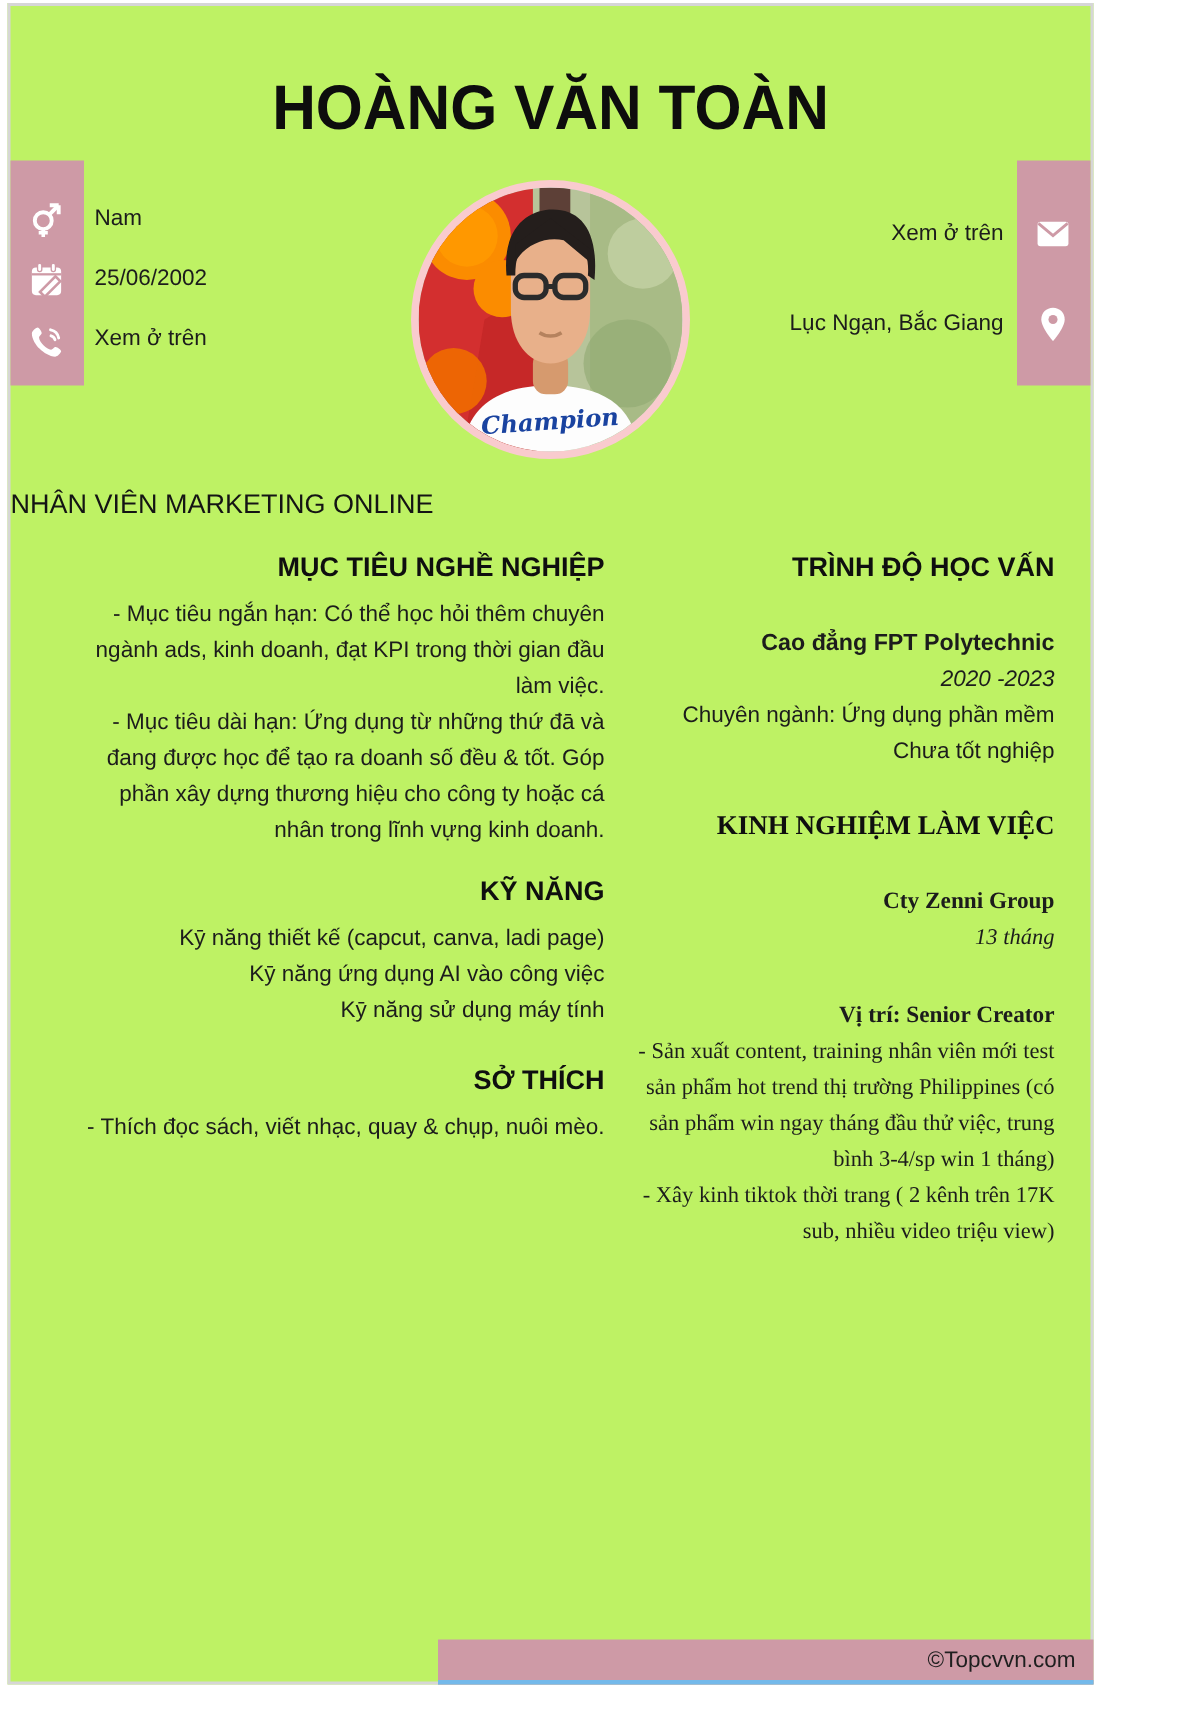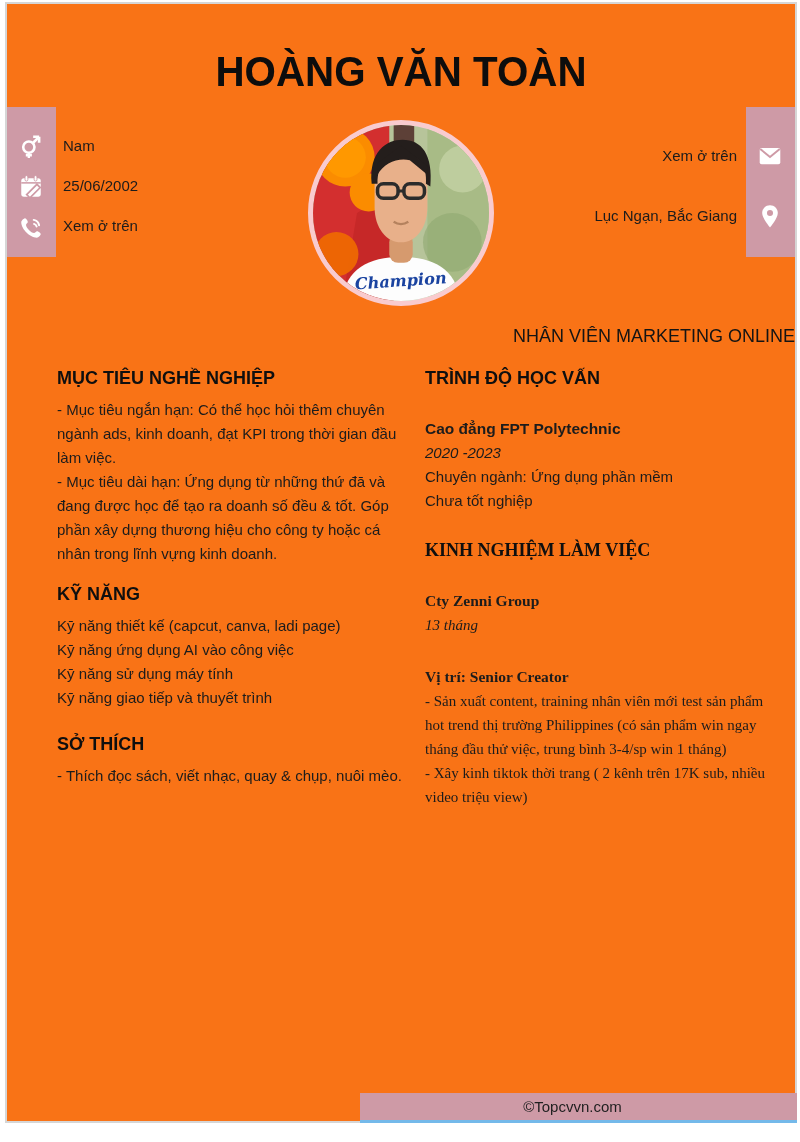--- a/index.html
+++ b/index.html
@@ -1,19 +1,19 @@
 <!DOCTYPE html>
 <html><head>
 <meta charset="utf-8">
 <style>
   * { margin:0; padding:0; box-sizing:border-box; }
   html,body { width:800px; height:1142px; background:#ffffff; font-family:"Liberation Sans","DejaVu Sans",sans-serif; color:#1c1c1c; }
   .page {
-    position:absolute; left:5px; top:2px; width:792px; height:1121px;
-    background:#f97316; border:2px solid #d6d6d6;
+    position:absolute; left:5px; top:2px; width:724px; height:1121px;
+    background:#bef264; border:2px solid #d6d6d6;
   }
   
   .cv-title {
     position:absolute; top:44px; left:0; width:100%;
     text-align:center; font-size:42px; font-weight:800; letter-spacing:0px;
     color:#0d0d0d; transform:scaleX(.96);
   }
   
   .side-block {
     position:absolute; top:103px; width:49px; height:150px; background:#ce9aa6;
@@ -25,42 +25,42 @@
   .left-icons .icon { position:absolute; left:11px; }
   .info { position:absolute; font-size:15px; color:#1c1c1c;text-align:center; }
   .photo-wrap {
     position:absolute; left:50%; top:116px; transform:translateX(-50%);
     width:186px; height:186px; border-radius:50%;
     border:5px solid #f9cbce; overflow:hidden; background:#d8d8d8;
   }
   .photo-wrap svg { width:100%; height:100%; display:block; }
   .subtitle {
     position:absolute; top:322px; left:0; width:100%;
-    text-align:right; font-size:18px; font-weight:400; color:#141414;
+    text-align:left; font-size:18px; font-weight:400; color:#141414;
   }
   
   .main {
     position:absolute; top:364px; left:50px; right:24px;
-    display:flex; gap:16px;
+    display:flex; gap:4px;text-align:right;
   }
   .col-left { width:346px; flex:none; }
   .col-right { flex:1; padding-left:6px; }
   h2.section-heading {
     font-size:18px; font-weight:700; color:#0f0f0f; margin-bottom:9px;
   }
   .body-text { font-size:15px; line-height:24px; color:#1c1c1c; }
   .section { margin-bottom:18px; }
   .col-left .section + .section { margin-top:18px; }
   .bold-line { font-weight:700; font-size:15.5px; line-height:24px;margin-top:28px; }
   .italic-line { font-style:italic; font-size:15px; line-height:24px; }
   
   .footer-bar {
     position:absolute; right:-2px; bottom:-2px; width:437px; height:30px;
     background:#ce9aa6; border-bottom:3px solid #74b9ea;
-    display:flex; align-items:center; justify-content:center;
+    display:flex; align-items:center; justify-content:flex-end;
     padding-right:12px;
   }
   .footer-credit { font-size:15px; color:#1f1f1f; }
 </style>
 </head>
 <body>
 
 <div class="page">
 
   <div class="cv-title">HOÀNG VĂN TOÀN</div>
@@ -138,21 +138,20 @@
       <div class="section">
         <h2 class="section-heading">MỤC TIÊU NGHỀ NGHIỆP</h2>
         <div class="body-text">- Mục tiêu ngắn hạn: Có thể học hỏi thêm chuyên ngành ads, kinh doanh, đạt KPI trong thời gian đầu làm việc.</div>
         <div class="body-text">- Mục tiêu dài hạn: Ứng dụng từ những thứ đā và đang được học để tạo ra doanh số đều &amp; tốt. Góp phần xây dựng thương hiệu cho công ty hoặc cá nhân trong lĩnh vựng kinh doanh.</div>
       </div>
       <div class="section" style="margin-top:8px;">
         <h2 class="section-heading">KỸ NĂNG</h2>
         <div class="body-text">Kȳ năng thiết kế (capcut, canva, ladi page)</div>
         <div class="body-text">Kȳ năng ứng dụng AI vào công việc</div>
         <div class="body-text">Kȳ năng sử dụng máy tính</div>
-        <div class="body-text">Kȳ năng giao tiếp và thuyết trình</div>
       </div>
       <div class="section" style="margin-top:24px;">
         <h2 class="section-heading">SỞ THÍCH</h2>
         <div class="body-text">- Thích đọc sách, viết nhạc, quay &amp; chụp, nuôi mèo.</div>
       </div>
     </div>
 
     <div class="col-right">
       <div class="section">
         <h2 class="section-heading">TRÌNH ĐỘ HỌC VẤN</h2>

